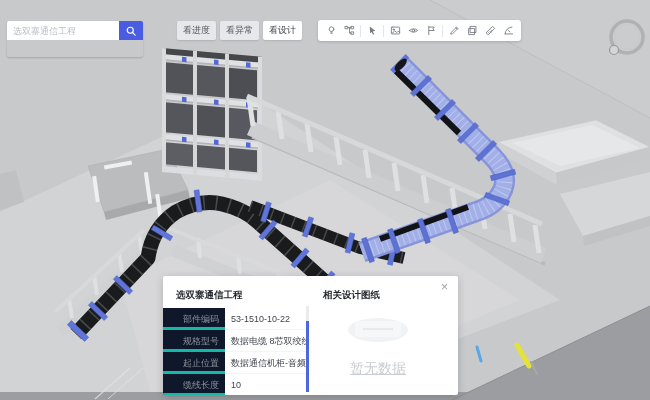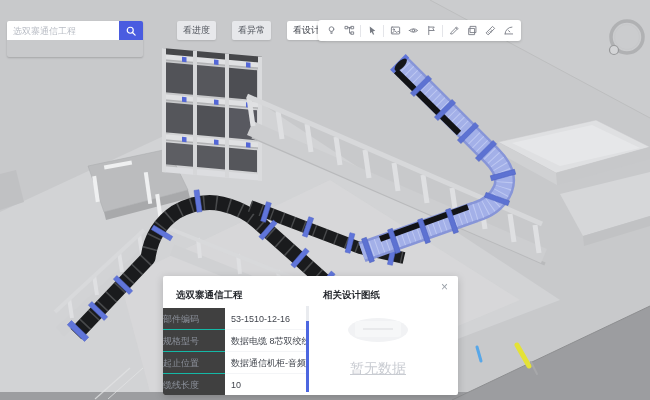--- a/index.html
+++ b/index.html
@@ -13,21 +13,21 @@
   
   .search-bar{position:absolute;left:7px;top:21px;display:flex;height:36px;
     box-shadow:0 1px 2px rgba(0,0,0,.18);border-radius:2px;overflow:hidden;}
   .search-bar input{width:100px;height:19px;border:none;outline:none;background:#fff;
     font-size:9px;padding:0 6px;color:#555;font-family:inherit;}
   .search-bar input::placeholder{color:#b9bdc5;}
   .search-btn{width:24px;height:19px;border:none;background:#4a5ce0;display:flex;
     align-items:center;justify-content:center;cursor:pointer;padding:0;}
 
   
-  .mode-group{position:absolute;left:177px;top:21px;display:flex;gap:16px;}
+  .mode-group{position:absolute;left:177px;top:21px;display:flex;gap:4px;}
   .mode-btn{height:19px;padding:0 6px;font-size:9px;color:#50545c;border:none;border-radius:2px;
     background:rgba(233,234,238,.92);box-shadow:0 1px 2px rgba(0,0,0,.12);cursor:pointer;
     font-family:inherit;line-height:19px;}
   .mode-btn.active{background:#fff;color:#3b3f47;}
 
   
   .toolbar{position:absolute;left:318px;top:20px;height:21px;background:#fff;border-radius:3px;
     box-shadow:0 1px 3px rgba(0,0,0,.16);display:flex;align-items:center;padding:0 6px;gap:4px;}
   .tool-btn{width:14px;height:15px;border:none;background:transparent;padding:0;display:flex;
     align-items:center;justify-content:center;cursor:pointer;}
@@ -37,22 +37,22 @@
 
   
   .panel{position:absolute;left:163px;top:276px;width:295px;height:119px;background:#fff;
     border-radius:2px;box-shadow:0 2px 8px rgba(0,0,0,.18);overflow:hidden;}
   .panel-close{position:absolute;top:3px;right:8px;border:none;background:none;font-size:12px;
     color:#9aa0a8;cursor:pointer;padding:2px;line-height:1;font-family:inherit;}
   .panel-col-left{position:absolute;left:0;top:0;width:143px;height:100%;}
   .panel-col-right{position:absolute;left:147px;top:0;right:12px;height:100%;}
   .panel-h{font-size:9.5px;font-weight:bold;color:#23262b;padding:13px 0 6px 13px;}
   .param-row{display:flex;height:22px;font-size:9px;line-height:12px;}
-  .param-label{width:62px;background:#404040;color:#8b909a;
-    padding:5px 6px 5px 0;box-sizing:border-box;border-bottom:1px solid #14b8a6;}
+  .param-label{width:62px;background:#0f172a;color:#8b909a;text-align:right;
+    padding:5px 6px 5px 0;box-sizing:border-box;border-bottom:3px solid #14b8a6;}
   .param-value{flex:1;color:#41454d;padding:5px 2px 5px 6px;white-space:nowrap;
     overflow:hidden;border-bottom:1px solid #f4f5f7;}
   .params-scrollbar{position:absolute;left:143px;top:30px;bottom:3px;width:3px;background:#e9ebef;}
   .params-scrollbar .thumb{position:absolute;left:0;top:18%;width:3px;height:82%;background:#4d67e0;}
   .empty-state{display:flex;flex-direction:column;align-items:center;justify-content:center;
     height:70px;margin-top:2px;}
   .empty-text{font-size:14px;color:#c9ccd2;margin-top:14px;text-decoration:underline;}
 </style>
 </head>
 <body>
@@ -311,21 +311,21 @@
     </button>
   </div>
 
   <div class="panel">
     <button class="panel-close">×</button>
 
     <div class="panel-col-left">
       <div class="panel-h">选双寨通信工程</div>
       <div class="param-row">
         <div class="param-label">部件编码</div>
-        <div class="param-value">53-1510-12-16</div>
+        <div class="param-value">53-1510-10-22</div>
       </div>
       <div class="param-row">
         <div class="param-label">规格型号</div>
         <div class="param-value">数据电缆 8芯双绞线 非屏蔽 —</div>
       </div>
       <div class="param-row">
         <div class="param-label">起止位置</div>
         <div class="param-value">数据通信机柜-音频与数据配—</div>
       </div>
       <div class="param-row">

